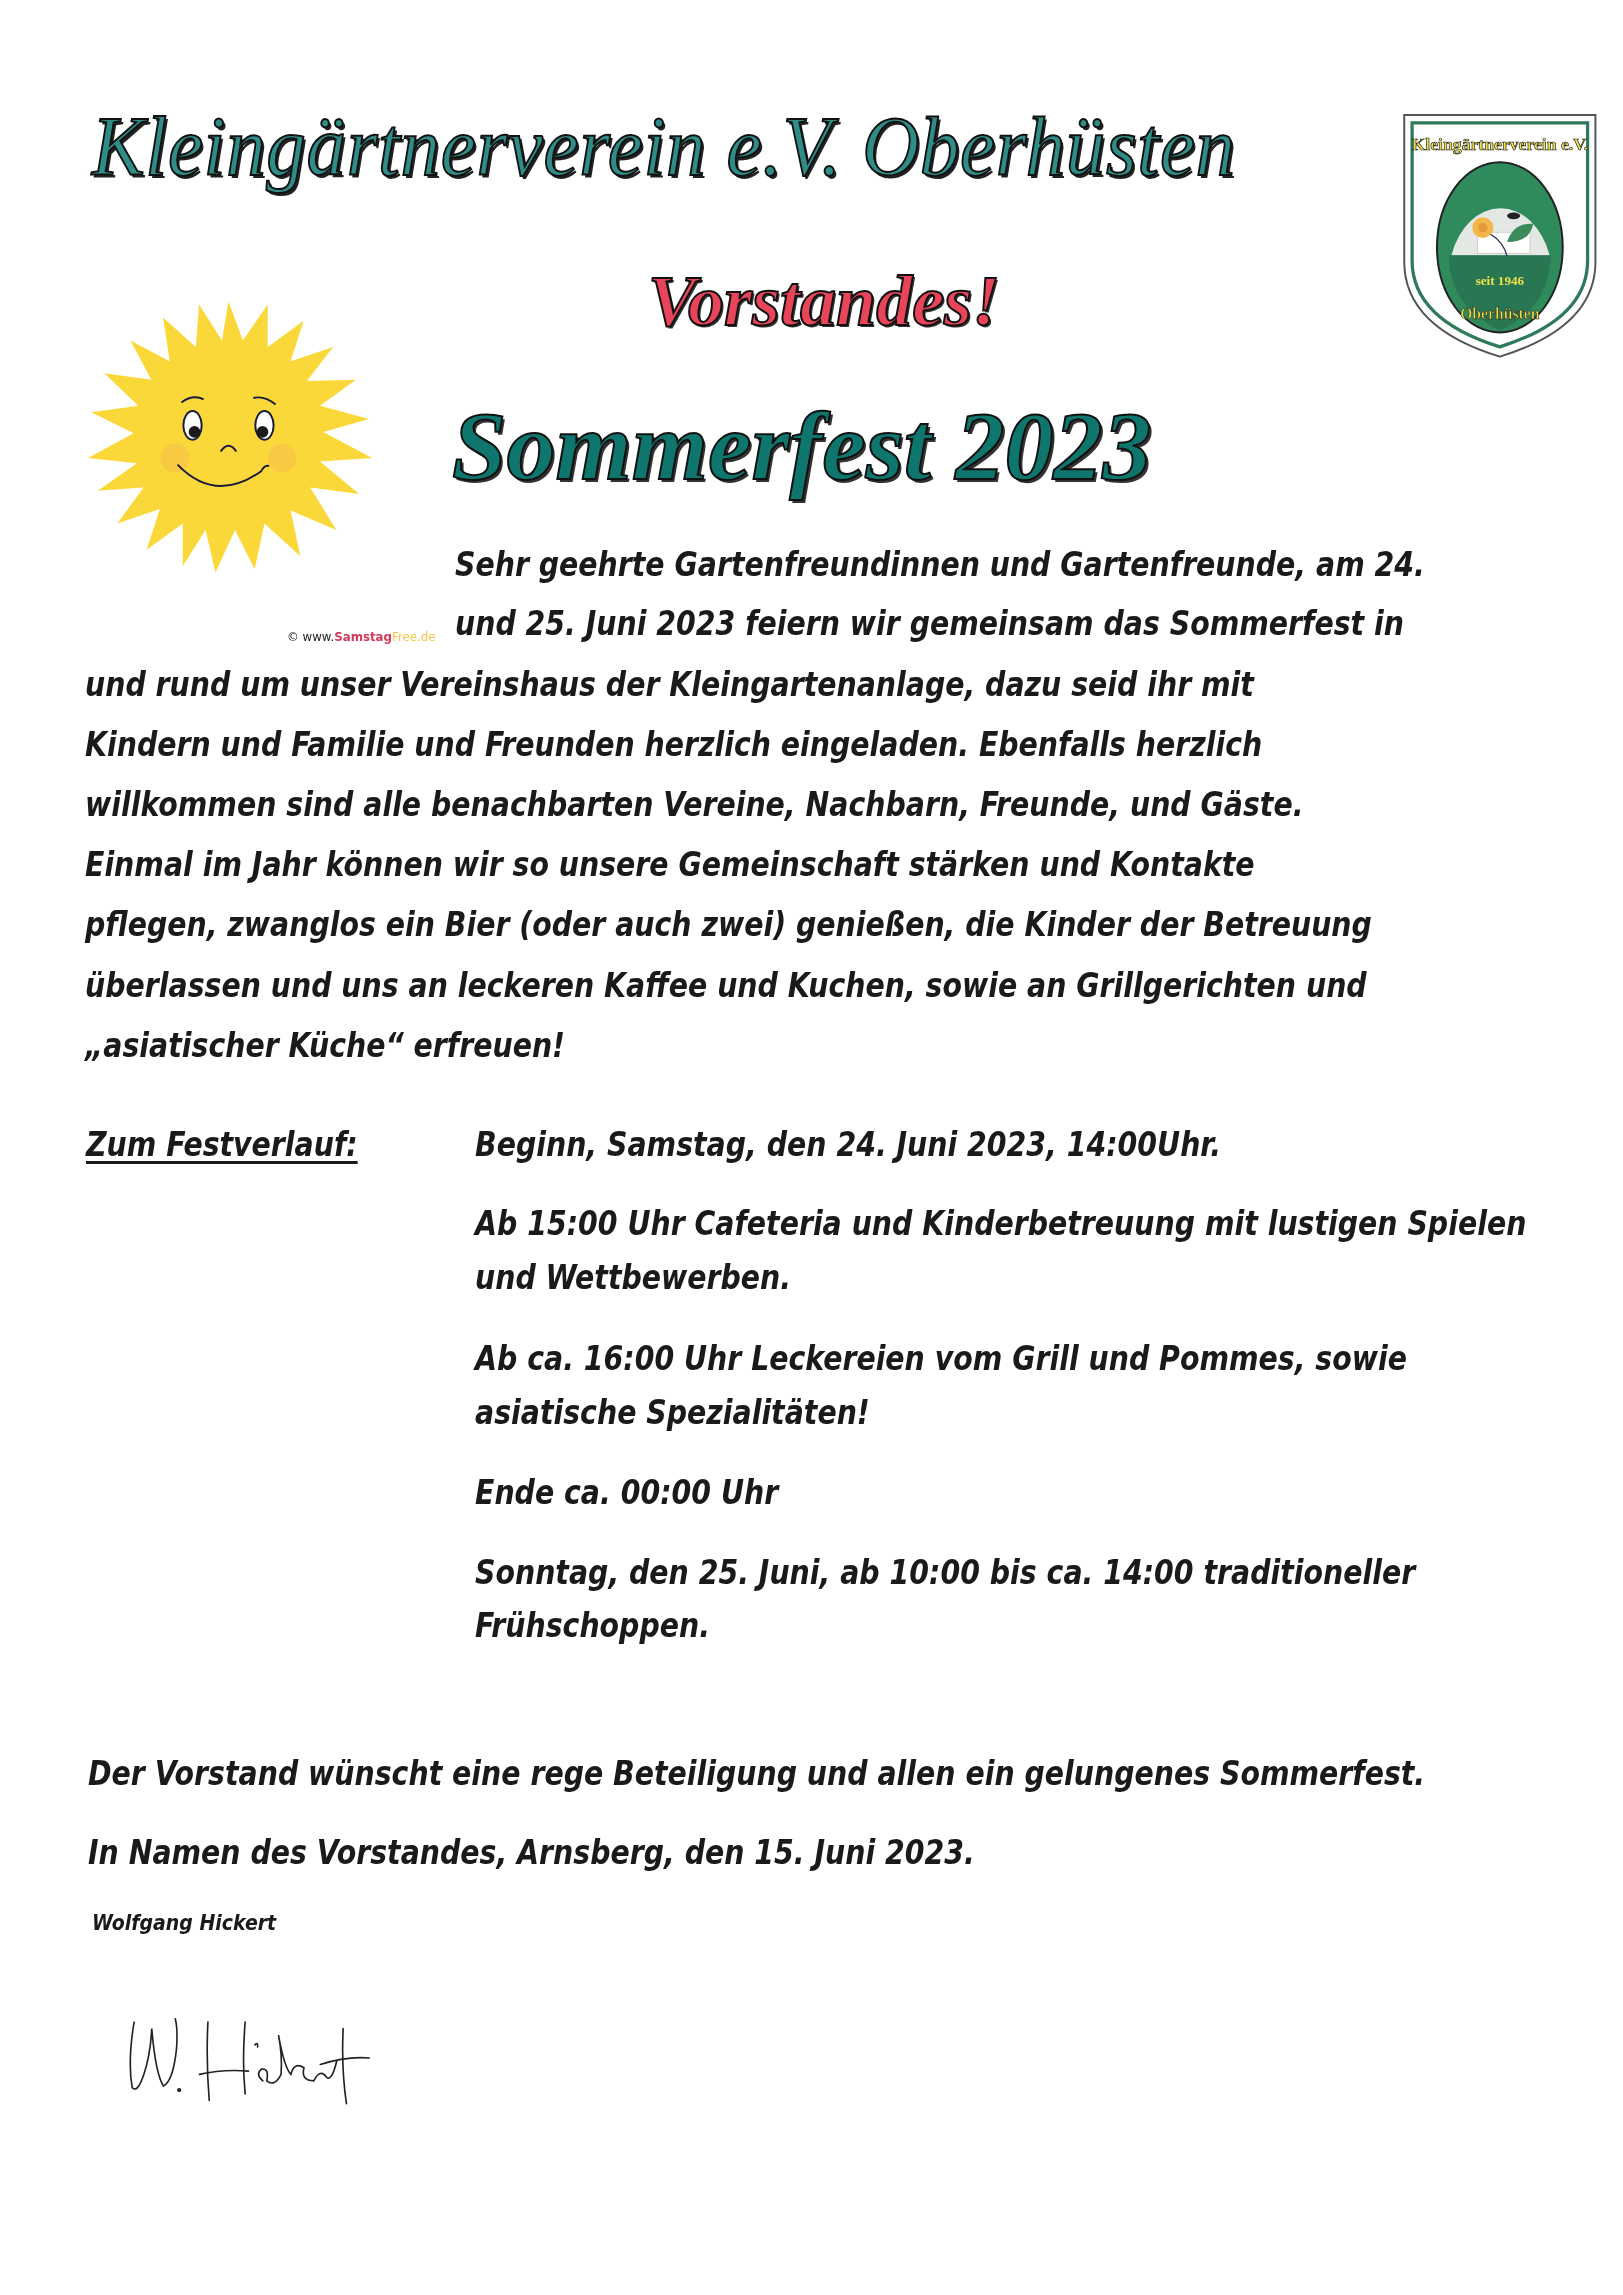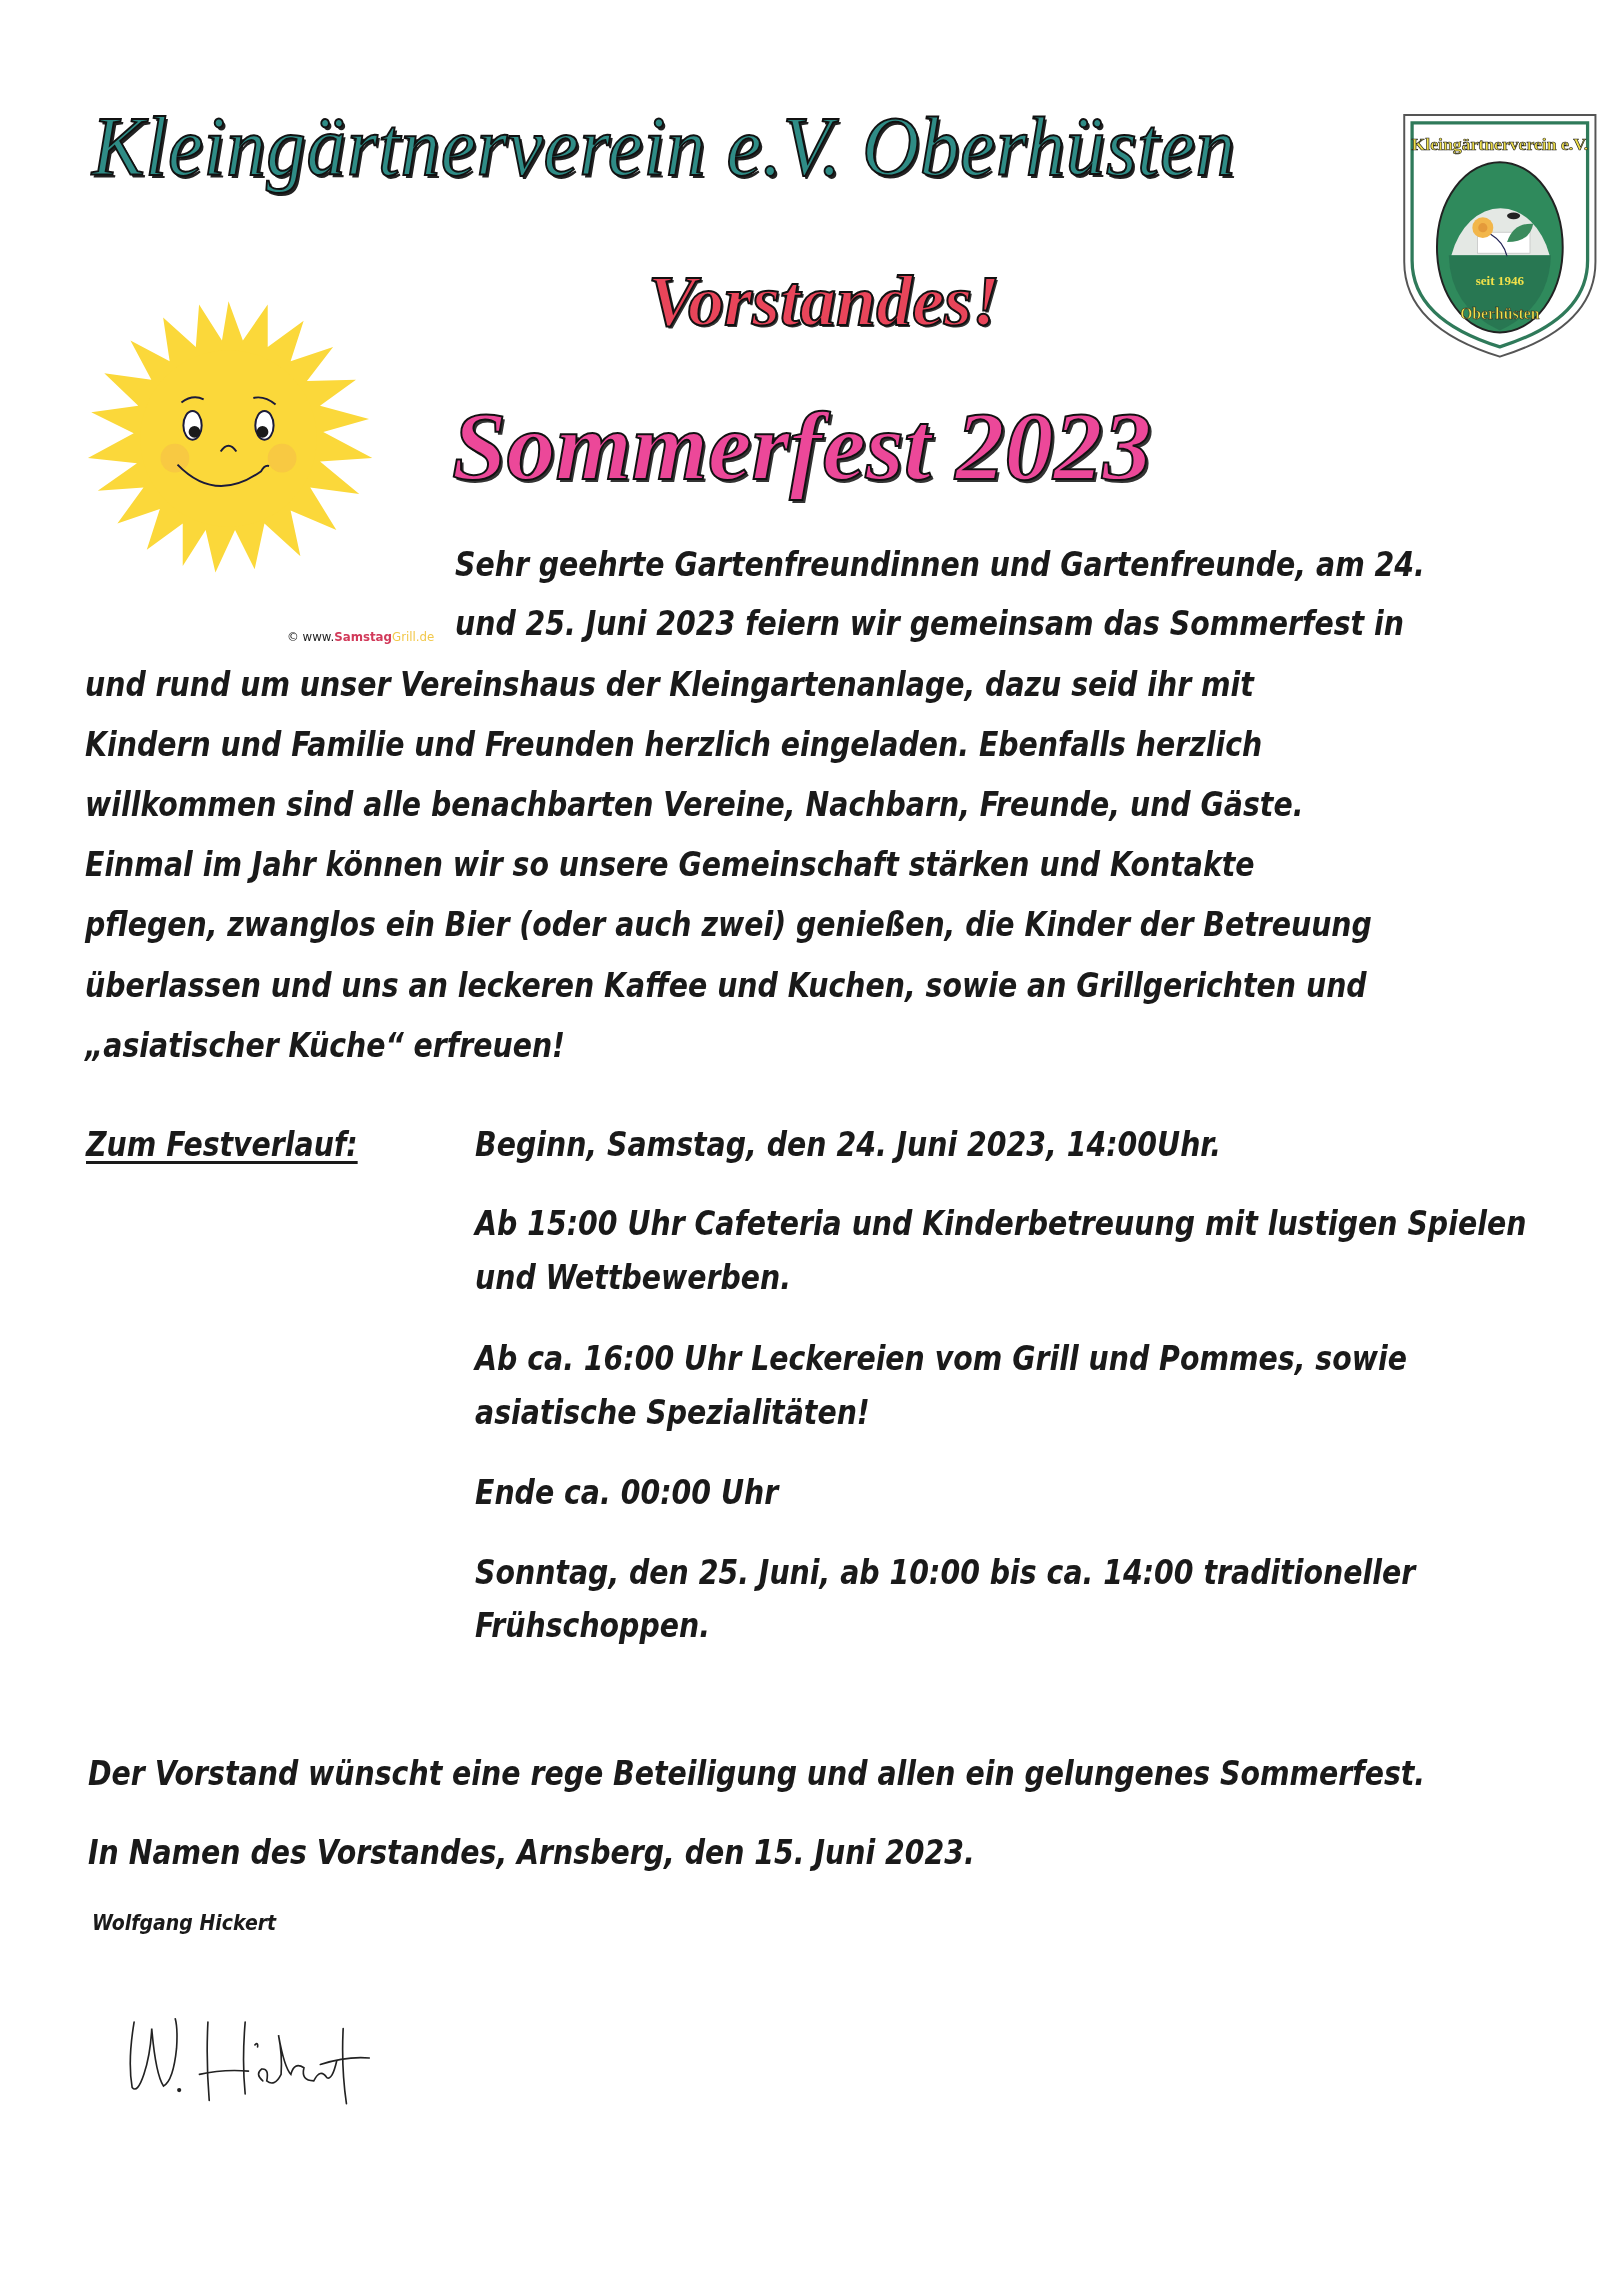--- a/index.html
+++ b/index.html
@@ -20,21 +20,21 @@
     font-family: "Liberation Serif", serif; font-style: italic; font-weight: bold;
     font-size: 72px; line-height: 85px;
     color: #e9455a; -webkit-text-stroke: 2px #111;
     text-shadow: 2px 2px 0 #333;
     white-space: nowrap;
   }
   .som {
     position: absolute; left: 452px; top: 391px;
     font-family: "Liberation Serif", serif; font-style: italic; font-weight: bold;
     font-size: 98px; line-height: 111px;
-    color: #ec4899; -webkit-text-stroke: 2px #111;
+    color: #0f766e; -webkit-text-stroke: 2px #111;
     text-shadow: 2.6px 2.6px 0 #333;
     white-space: nowrap;
   }
 
   .logo { position: absolute; left: 1399px; top: 111px; width: 203px; height: 249px; }
 
   .sun { position: absolute; left: 52px; top: 288px; width: 353px; height: 301px; }
   .credit {
     position: absolute; left: 287px; top: 630px;
     font-family: "DejaVu Sans", sans-serif; font-size: 11.8px; color: #222; white-space: nowrap;
@@ -91,21 +91,21 @@
     <path d="M38 -62 Q55 -66 72 -52" stroke="#1a1a3a" stroke-width="3" fill="none"></path>
     <ellipse cx="-55" cy="-20" rx="14" ry="22" fill="#fff" stroke="#1a1a3a" stroke-width="3"></ellipse>
     <ellipse cx="55" cy="-20" rx="14" ry="22" fill="#fff" stroke="#1a1a3a" stroke-width="3"></ellipse>
     <circle cx="-52" cy="-10" r="9" fill="#1a1a1a"></circle>
     <circle cx="52" cy="-10" r="9" fill="#1a1a1a"></circle>
     <path d="M-12 20 Q0 2 12 20" stroke="#1a1a3a" stroke-width="3" fill="none"></path>
     <path d="M-78 40 Q-20 100 50 50 Q55 40 62 42" stroke="#1a1a3a" stroke-width="3" fill="none"></path>
   </g>
 </svg>
 <div class="credit">
-  <span>© www.</span><span class="c1">Samstag</span><span class="c2">Grill.de</span>
+  <span>© www.</span><span class="c1">Samstag</span><span class="c2">Free.de</span>
 </div>
 
 <div class="txt p ind" style="top:535px;">Sehr geehrte Gartenfreundinnen und Gartenfreunde, am 24.</div>
 <div class="txt p ind" style="top:594px;">und 25. Juni 2023 feiern wir gemeinsam das Sommerfest in</div>
 <div class="txt p" style="top:655px;">und rund um unser Vereinshaus der Kleingartenanlage, dazu seid ihr mit</div>
 <div class="txt p" style="top:715px;">Kindern und Familie und Freunden herzlich eingeladen. Ebenfalls herzlich</div>
 <div class="txt p" style="top:775px;">willkommen sind alle benachbarten Vereine, Nachbarn, Freunde, und Gäste.</div>
 <div class="txt p" style="top:835px;">Einmal im Jahr können wir so unsere Gemeinschaft stärken und Kontakte</div>
 <div class="txt p" style="top:895px;">pflegen, zwanglos ein Bier (oder auch zwei) genießen, die Kinder der Betreuung</div>
 <div class="txt p" style="top:956px;">überlassen und uns an leckeren Kaffee und Kuchen, sowie an Grillgerichten und</div>

